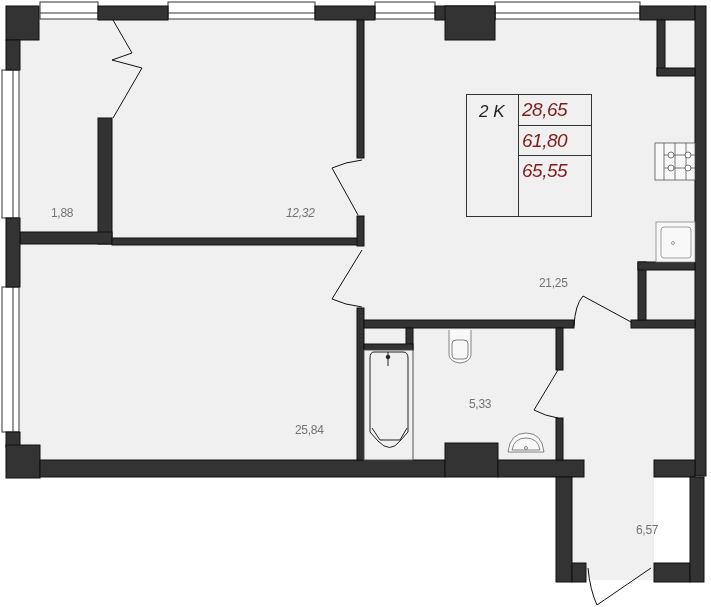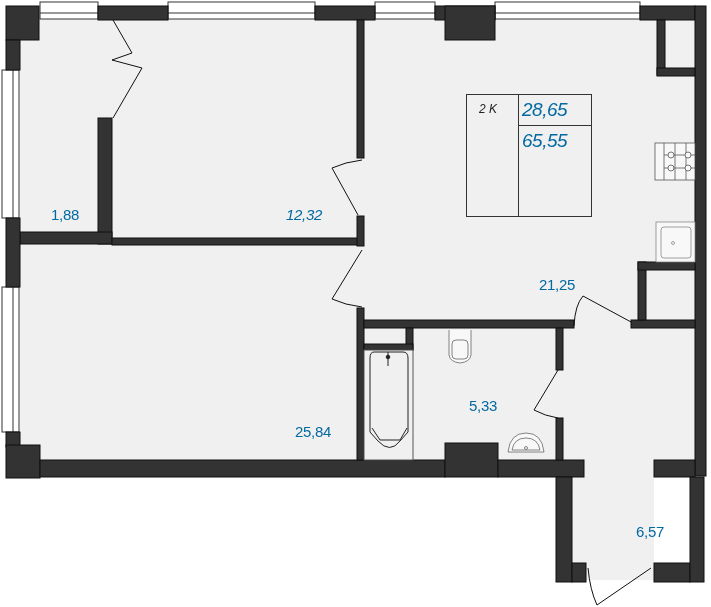--- a/index.html
+++ b/index.html
@@ -1,23 +1,23 @@
 <!DOCTYPE html>
 <html><head>
 <meta charset="utf-8">
 <style>
   html, body { margin:0; padding:0; background:#ffffff; }
   body { width:711px; height:607px; overflow:hidden; position:relative; font-family:"Liberation Sans", sans-serif; }
   #plan { position:absolute; left:0; top:0; width:711px; height:607px; }
-  .label { position:absolute; font-family:"Liberation Sans", sans-serif; font-size:15px; color:#0369a1; letter-spacing:-0.3px; }
+  .label { position:absolute; font-family:"Liberation Sans", sans-serif; font-size:12px; color:#737373; letter-spacing:-0.3px; }
   .legend { position:absolute; left:466px; top:94px; width:126px; height:123px; border:1px solid #333; background:#f0f0f0; box-sizing:border-box; }
   .legend .rooms { position:absolute; left:0; top:0; width:52px; height:100%; border-right:1px solid #333; box-sizing:border-box; }
-  .legend .rooms span { position:absolute; left:12px; top:7px; font-style:italic; font-size:12px; color:#222; }
+  .legend .rooms span { position:absolute; left:12px; top:7px; font-style:italic; font-size:17px; color:#222; }
   .legend .cells { position:absolute; left:52px; top:0; right:0; bottom:0; }
-  .legend .cell { height:30.5px; border-bottom:1px solid #333; box-sizing:border-box; font-style:italic; font-size:19px; color:#0369a1; line-height:30px; padding-left:3px; letter-spacing:-0.5px; }
+  .legend .cell { height:30.5px; border-bottom:1px solid #333; box-sizing:border-box; font-style:italic; font-size:19px; color:#7f1d1d; line-height:30px; padding-left:3px; letter-spacing:-0.5px; }
   .legend .cell:last-child { border-bottom:none; }
 </style>
 </head>
 <body>
 
 <svg id="plan" viewBox="0 0 711 607" xmlns="http://www.w3.org/2000/svg">
 
   <g fill="#f0f0f0">
     <rect x="20" y="18" width="675" height="445"></rect>
     <rect x="572" y="463" width="82" height="117"></rect>
@@ -139,20 +139,21 @@
     <circle cx="526" cy="448" r="1.5"></circle>
   </g>
 </svg>
 
 <div class="legend">
   <div class="rooms">
     <span>2 K</span>
   </div>
   <div class="cells">
     <div class="cell">28,65</div>
+    <div class="cell">61,80</div>
     <div class="cell">65,55</div>
   </div>
 </div>
 
 <span class="label" style="left:51px; top:206px;">1,88</span>
 <span class="label" style="left:286px; top:206px;font-style:italic;">12,32</span>
 <span class="label" style="left:508px; top:276px;margin-left:31px;">21,25</span>
 <span class="label" style="left:295px; top:423px;">25,84</span>
 <span class="label" style="left:469px; top:397px;">5,33</span>
 <span class="label" style="left:636px; top:523px;">6,57</span>

